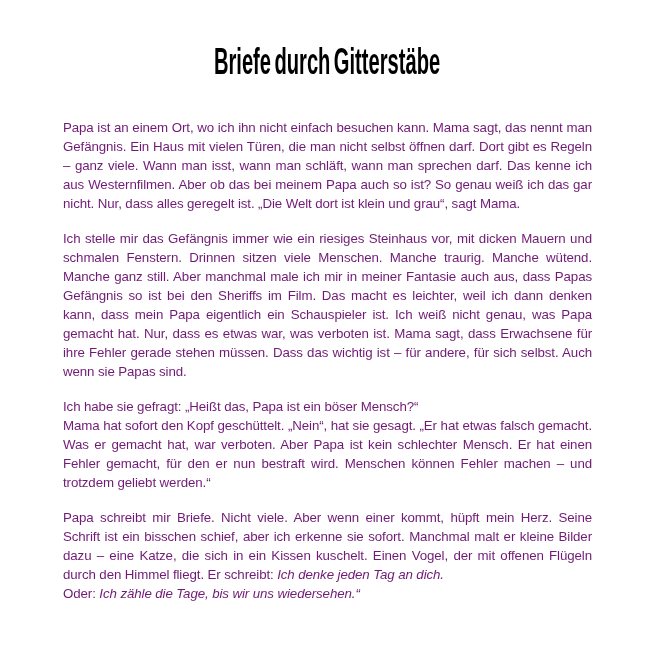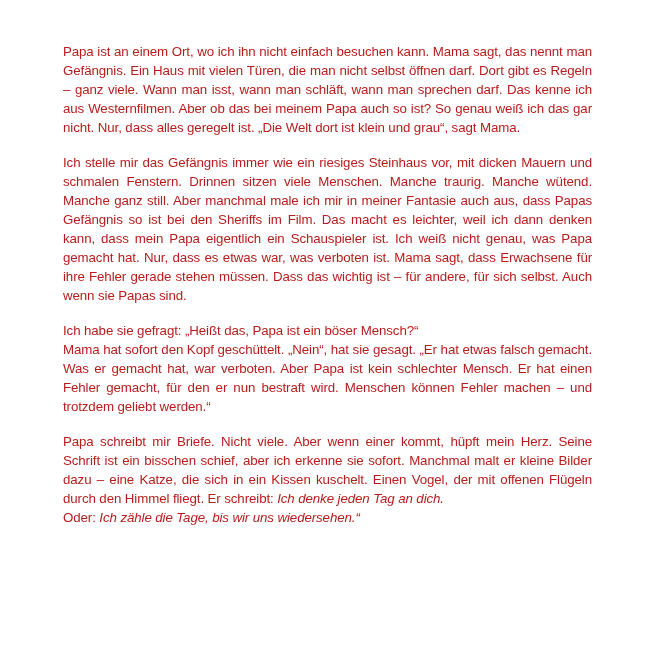--- a/index.html
+++ b/index.html
@@ -39,38 +39,39 @@
     transform: scaleX(0.56);
     transform-origin: center center;
     white-space: nowrap;
   }
   .para {
     margin: 0 0 16px 0;
     font-size: 13.3px;
     line-height: 19px;
     letter-spacing: -0.1px;
     text-align: justify;
-    color: #b91c1c;
+    color: #701a75;
   }
   .para.last {
     margin-bottom: 0;
   }
   .block-line {
     display: block;
   }
   em {
     font-style: italic;
     margin-top: 33px;
   }
 </style>
 </head>
 <body>
 
 <div class="page">
 
+  <h1 class="doc-title"><span class="condensed">Briefe durch Gitterstäbe</span></h1>
 
   <p class="para">Papa ist an einem Ort, wo ich ihn nicht einfach besuchen kann. Mama sagt, das nennt man Gefängnis. Ein Haus mit vielen Türen, die man nicht selbst öffnen darf. Dort gibt es Regeln – ganz viele. Wann man isst, wann man schläft, wann man sprechen darf. Das kenne ich aus Westernfilmen. Aber ob das bei meinem Papa auch so ist? So genau weiß ich das gar nicht. Nur, dass alles geregelt ist. „Die Welt dort ist klein und grau“, sagt Mama.</p>
 
   <p class="para">Ich stelle mir das Gefängnis immer wie ein riesiges Steinhaus vor, mit dicken Mauern und schmalen Fenstern. Drinnen sitzen viele Menschen. Manche traurig. Manche wütend. Manche ganz still. Aber manchmal male ich mir in meiner Fantasie auch aus, dass Papas Gefängnis so ist bei den Sheriffs im Film. Das macht es leichter, weil ich dann denken kann, dass mein Papa eigentlich ein Schauspieler ist. Ich weiß nicht genau, was Papa gemacht hat. Nur, dass es etwas war, was verboten ist. Mama sagt, dass Erwachsene für ihre Fehler gerade stehen müssen. Dass das wichtig ist – für andere, für sich selbst. Auch wenn sie Papas sind.</p>
 
   <p class="para"><span class="block-line">Ich habe sie gefragt: „Heißt das, Papa ist ein böser Mensch?“</span><span>Mama hat sofort den Kopf geschüttelt. „Nein“, hat sie gesagt. „Er hat etwas falsch gemacht. Was er gemacht hat, war verboten. Aber Papa ist kein schlechter Mensch. Er hat einen Fehler gemacht, für den er nun bestraft wird. Menschen können Fehler machen – und trotzdem geliebt werden.“</span></p>
 
   <p class="para last"><span>Papa schreibt mir Briefe. Nicht viele. Aber wenn einer kommt, hüpft mein Herz. Seine Schrift ist ein bisschen schief, aber ich erkenne sie sofort. Manchmal malt er kleine Bilder dazu – eine Katze, die sich in ein Kissen kuschelt. Einen Vogel, der mit offenen Flügeln durch den Himmel fliegt. Er schreibt: </span><em>Ich denke jeden Tag an dich.</em><br><span>Oder: </span><em>Ich zähle die Tage, bis wir uns wiedersehen.“</em></p>
 
 </div>

